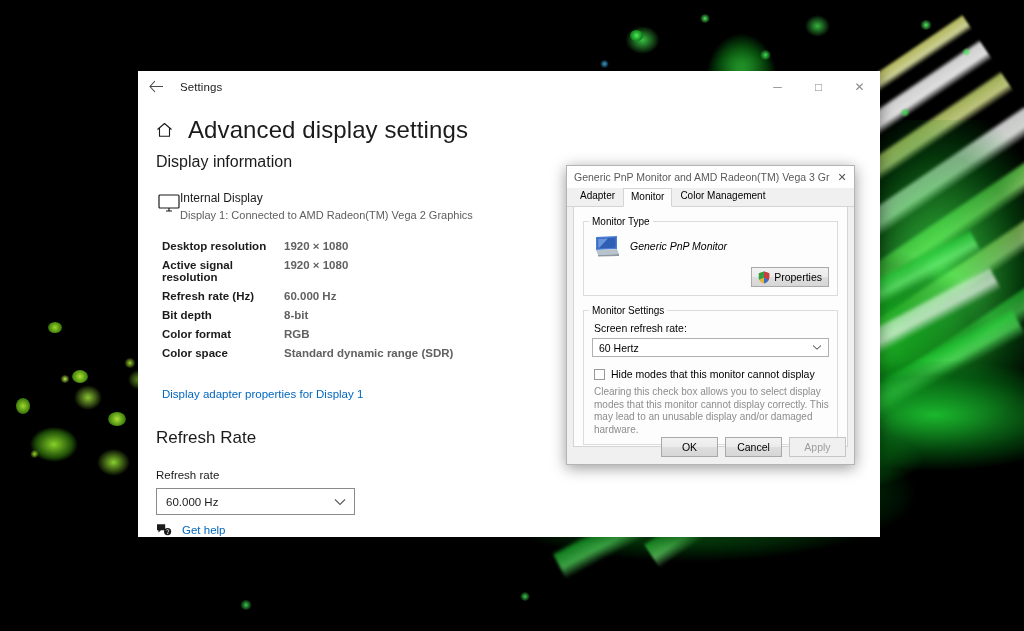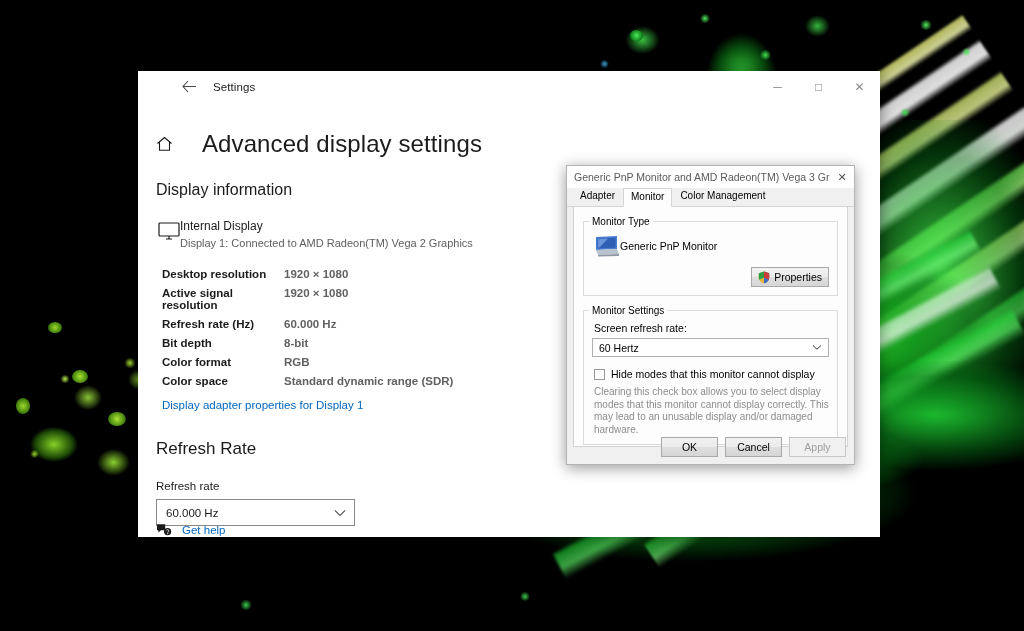--- a/index.html
+++ b/index.html
@@ -109,21 +109,20 @@
     left: 138px; top: 71px;
     width: 742px; height: 466px;
     background: #ffffff;
     box-shadow: 0 0 14px rgba(0,0,0,0.45);
     overflow: hidden;
   }
   .sw-titlebar {
     height: 31px;
     display: flex; align-items: center;
     background: #ffffff;
-    padding-left: 33px;
   }
   .sw-back {
     width: 36px; height: 31px;
     display: flex; align-items: center; justify-content: center;
     color: #4a4a4a; font-size: 13px;
   }
   .sw-title {
     font-size: 11.5px; color: #1c1c1c; margin-left: 6px;
     letter-spacing: 0.1px;
   }
@@ -134,42 +133,42 @@
     color: #8a8a8a; font-size: 12px;
   }
 
   .sw-body { padding: 0 0 0 0; position: relative; height: 435px; }
   .sw-head-row {
     display: flex; align-items: center; gap: 13px;
     padding: 12px 0 0 18px;
   }
   .home-icon { color: #1b1b1b; }
   h1.page-title {
-    margin: 16px; font-size: 24px; font-weight: 400; color: #1b1b1b;
+    margin: 2px; font-size: 24px; font-weight: 400; color: #1b1b1b;
     letter-spacing: 0.1px;
   }
   h2.section-title {
     margin: 7px 0 0 18px; font-size: 16px; font-weight: 400; color: #1b1b1b;
   }
 
   .display-id {
     display: flex; align-items: flex-start; 
     margin: 20px 0 12px 20px;
   }
   .monitor-icon { margin-top: 3px; }
   .display-name { font-size: 12px; color: #1b1b1b; line-height: 15px; }
   .display-sub { font-size: 11px; color: #5e5e5e; margin-top: 2px; line-height: 14px; }
 
   table.info { margin: 14px 0 0 24px; border-collapse: collapse; font-weight: bold; }
   table.info td { font-size: 11.5px; padding: 3.5px 0; vertical-align: top; }
   table.info td.k { color: #1b1b1b; width: 122px; padding-right: 10px;}
   table.info td.v { color: #616161; }
 
   a.link { color: #0067c0; font-size: 11.5px; text-decoration: none; }
-  .adapter-link { display: inline-block; margin: 9px 0 0 24px; }
+  .adapter-link { display: inline-block; margin: 26px 0 0 24px; }
 
   h2.rr-title {
     margin: 26px 0 0 18px; font-size: 17px; font-weight: 400; color: #1b1b1b;
   }
   p.rr-desc {
     margin: 9px 0 0 18px; font-size: 11.5px; color: #444;
     line-height: 15.5px; max-width: 340px;
   }
   .rr-label { margin: 21px 0 0 18px; font-size: 11.5px; color: #1b1b1b; }
   .rr-combo {
@@ -241,21 +240,21 @@
     padding: 9px 9px 0 9px;
     position: relative;
   }
   fieldset.grp {
     border: 1px solid #dcdcdc; margin: 0 0 9px 0; padding: 4px 8px 8px 8px;
     position: relative;
   }
   fieldset.grp > legend {
     font-size: 10px; color: #000; padding: 0 3px; margin-left: -3px;
   }
-  .mon-type-row { display: flex; align-items: center; gap: 0; padding: 4px 0 0 2px; }
+  .mon-type-row { display: flex; align-items: center; gap: 10px; padding: 4px 0 0 2px; font-style: italic; }
   .mon-type-name { font-size: 10.5px; }
   .props-btn-row { display: flex; justify-content: flex-end; margin-top: 10px; }
   .win-btn {
     min-width: 76px; height: 20px;
     background: linear-gradient(to bottom, #f2f2f2 0%, #ebebeb 48%, #dedede 52%, #d6d6d6 100%);
     border: 1px solid #a9a9a9;
     font-size: 10.5px; color: #000;
     display: flex; align-items: center; justify-content: center; gap: 4px;
     font-family: "Liberation Sans", sans-serif;
   }

